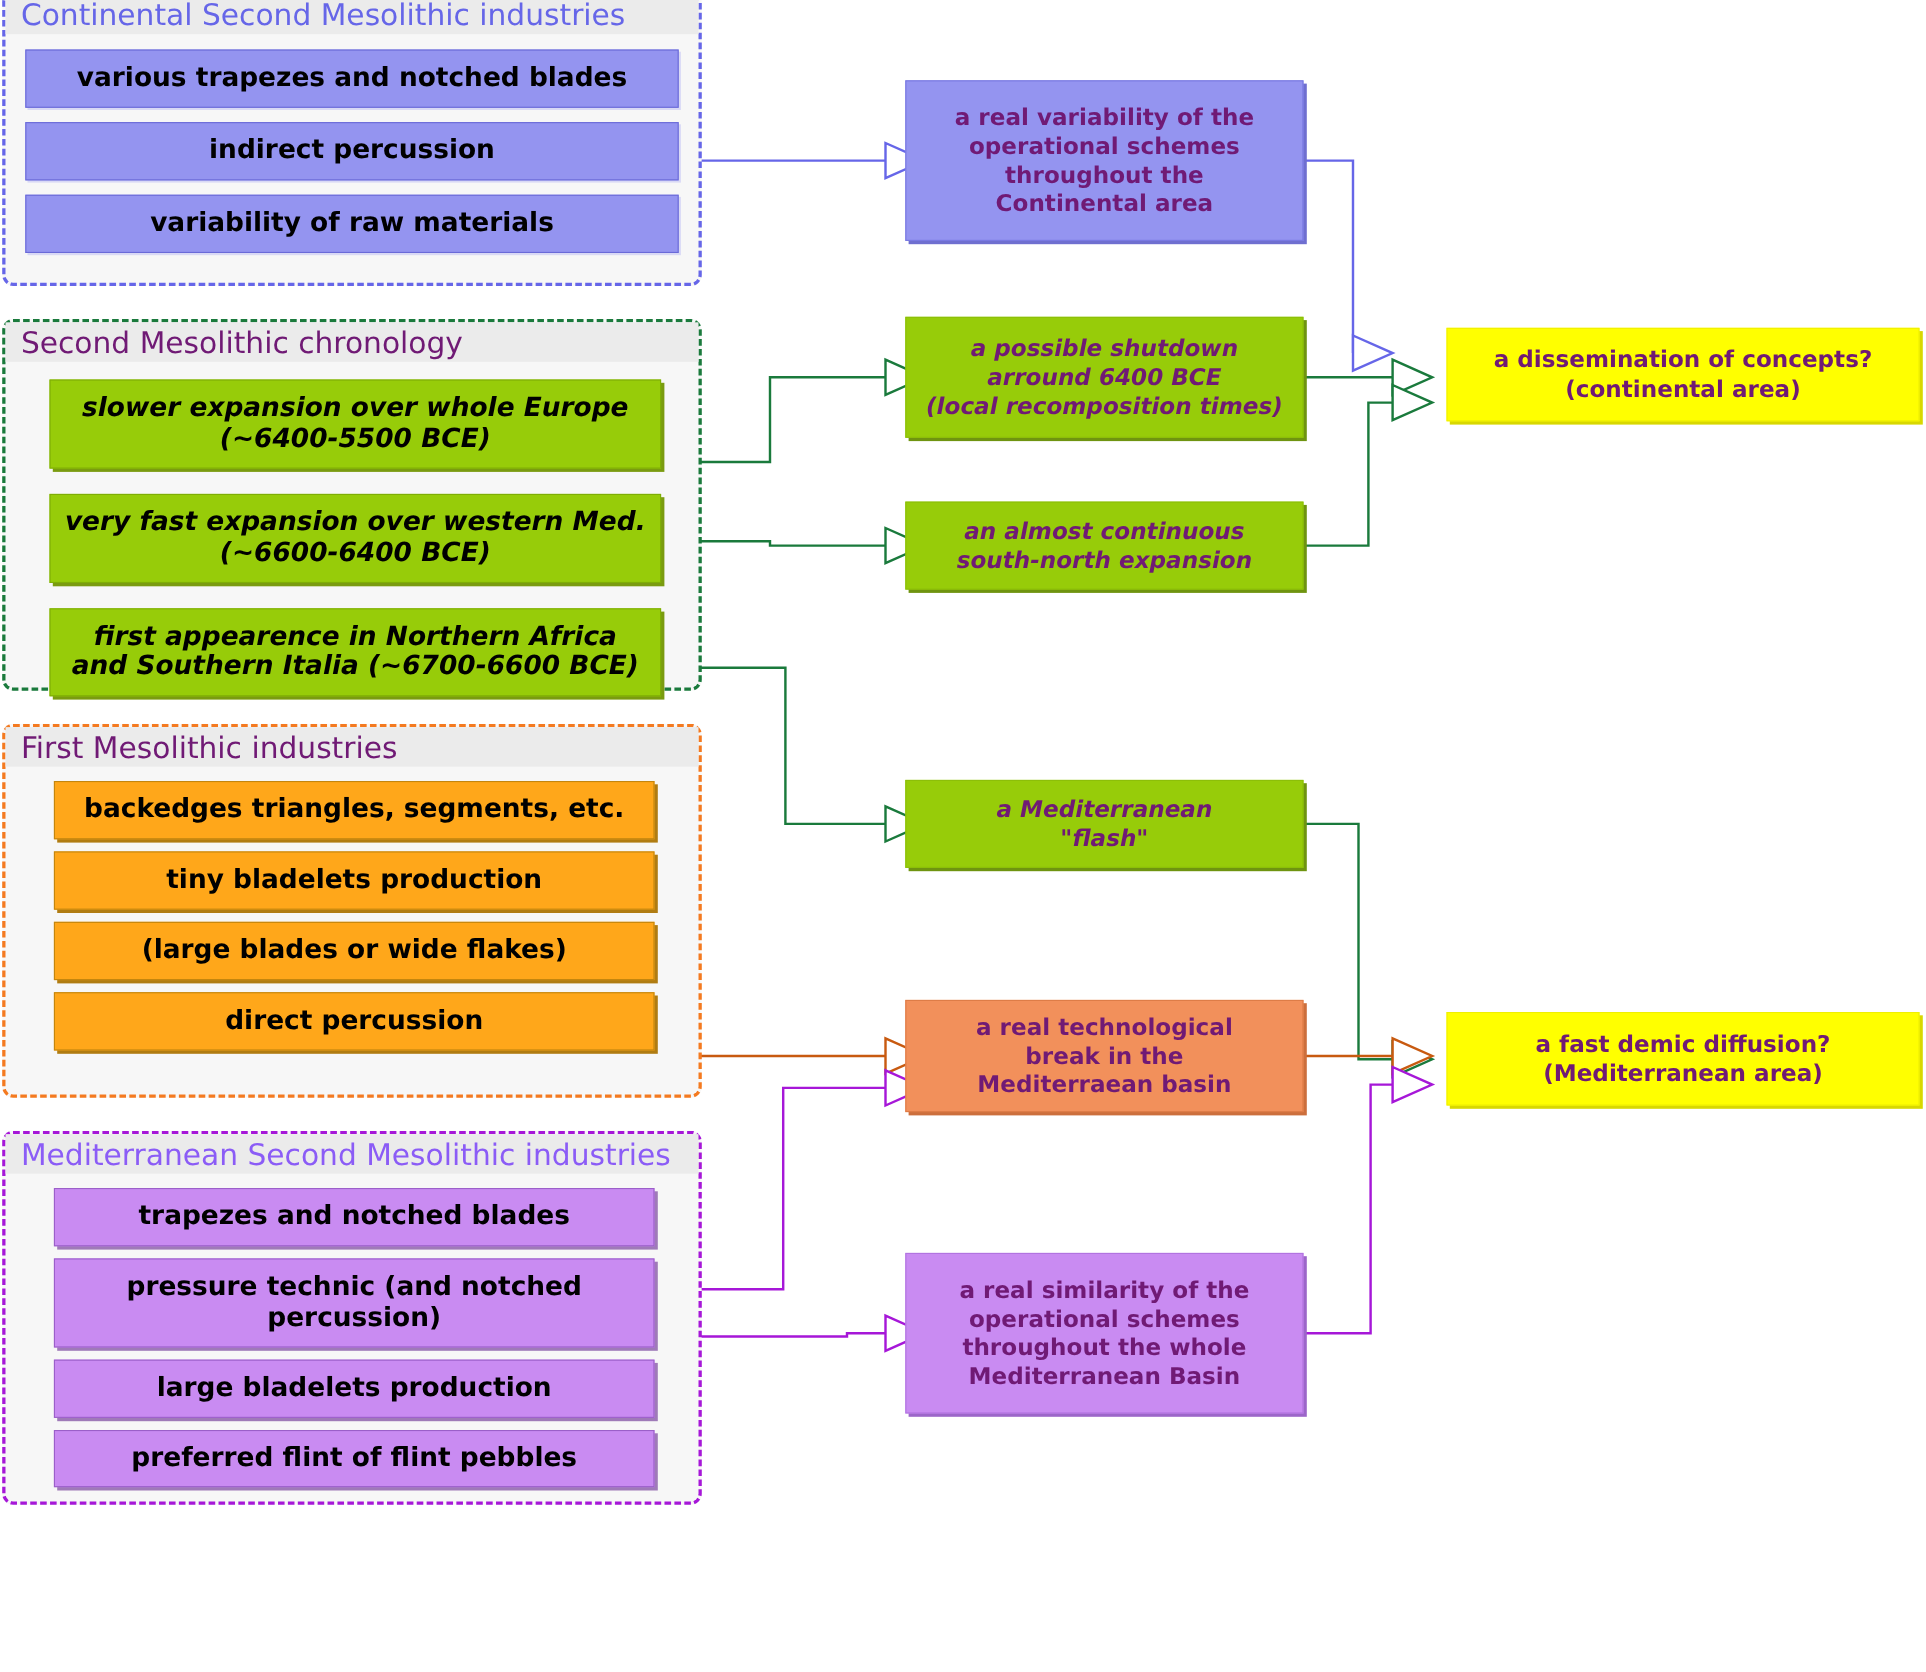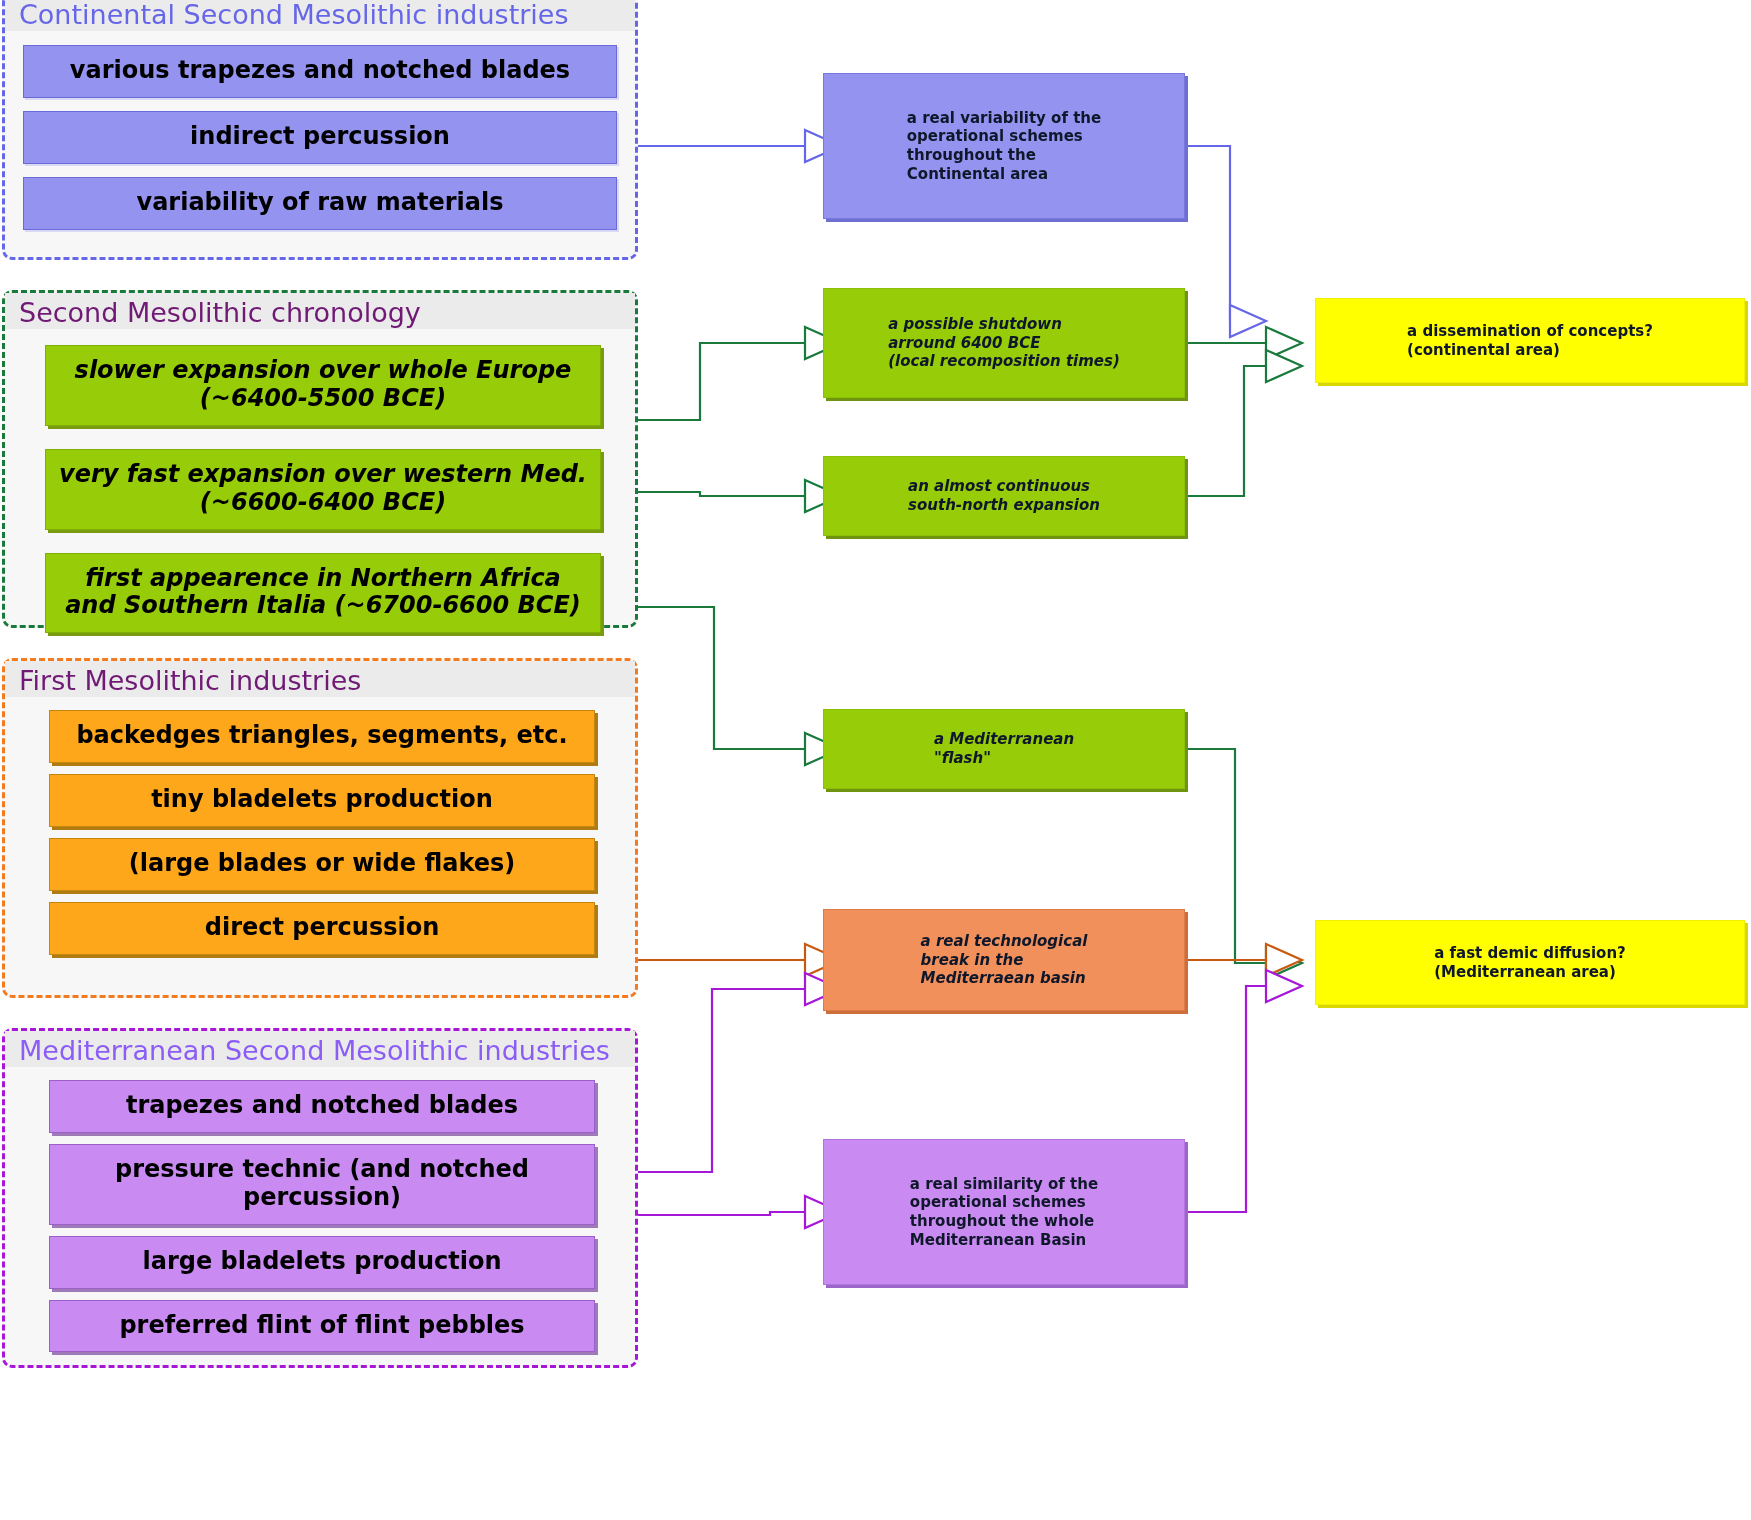--- a/index.html
+++ b/index.html
@@ -62,31 +62,32 @@
   .chip.orange { background: #ffa71a; border-color: #c4860e; box-shadow: 3px 3px 0 #b07c12; }
   .chip.purple { background: #c98bf2; border-color: #9b5fc9; box-shadow: 3px 3px 0 #9f7ab8; }
 
   
   .node {
     position: absolute;
     z-index: 2;
     display: flex;
     align-items: center;
     justify-content: center;
-    font-size: 15px;
+    text-align: center;
+    font-size: 21px;
     font-weight: bold;
-    color: #0f172a;
+    color: #701a75;
     line-height: 1.24;
     border-width: 1px;
     border-style: solid;
     padding: 4px 8px;
   }
   .node.blue   { background: #9494f0; border-color: #7777e0; box-shadow: 3px 3px 0 #6f6fd0; }
   .node.green  { background: #97cc09; border-color: #8cbf08; box-shadow: 3px 3px 0 #6f9410; font-style: italic; }
-  .node.salmon { background: #f2905b; border-color: #de7c47; box-shadow: 3px 3px 0 #cc6f3d; font-style: italic; }
+  .node.salmon { background: #f2905b; border-color: #de7c47; box-shadow: 3px 3px 0 #cc6f3d; }
   .node.purple { background: #c98bf2; border-color: #b274e0; box-shadow: 3px 3px 0 #9c66c9; }
   .node.yellow { background: #ffff00; border-color: #f0f000; box-shadow: 3px 3px 0 #d8d800; }
 </style>
 </head>
 <body>
 
 <div id="canvas">
 
   <svg id="wires" viewBox="0 0 1751 1520">
     <defs></defs>

